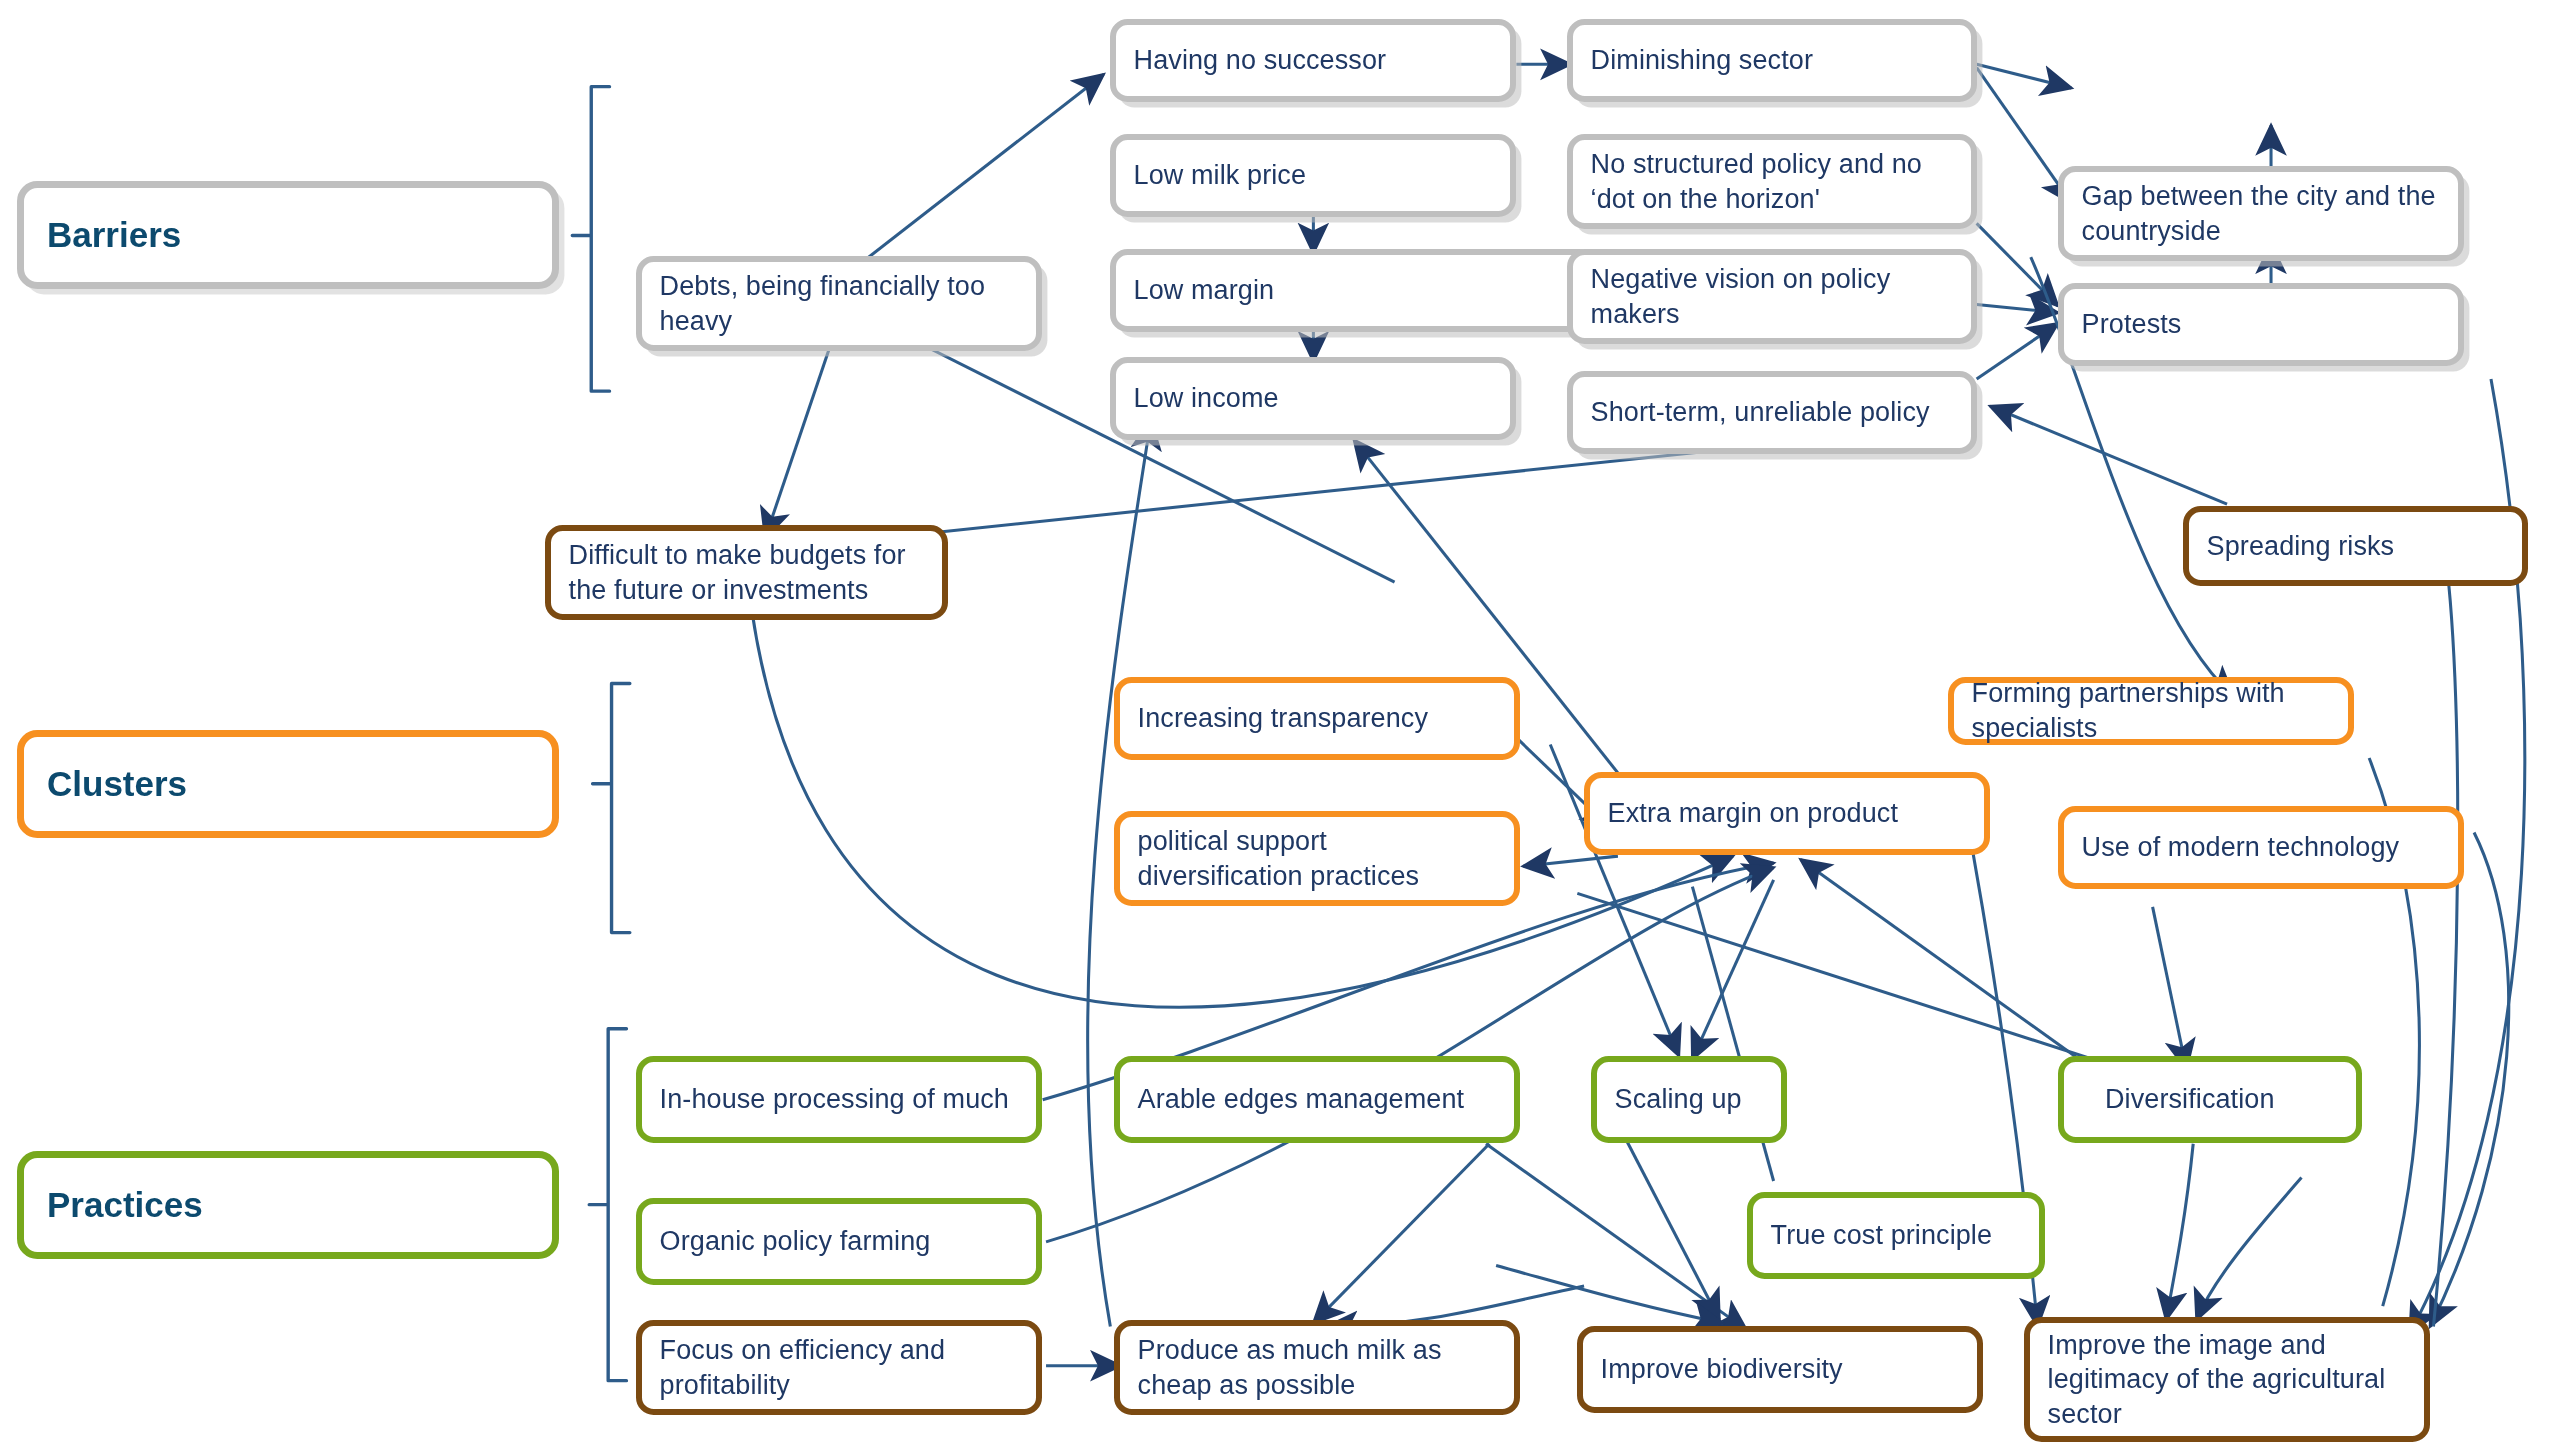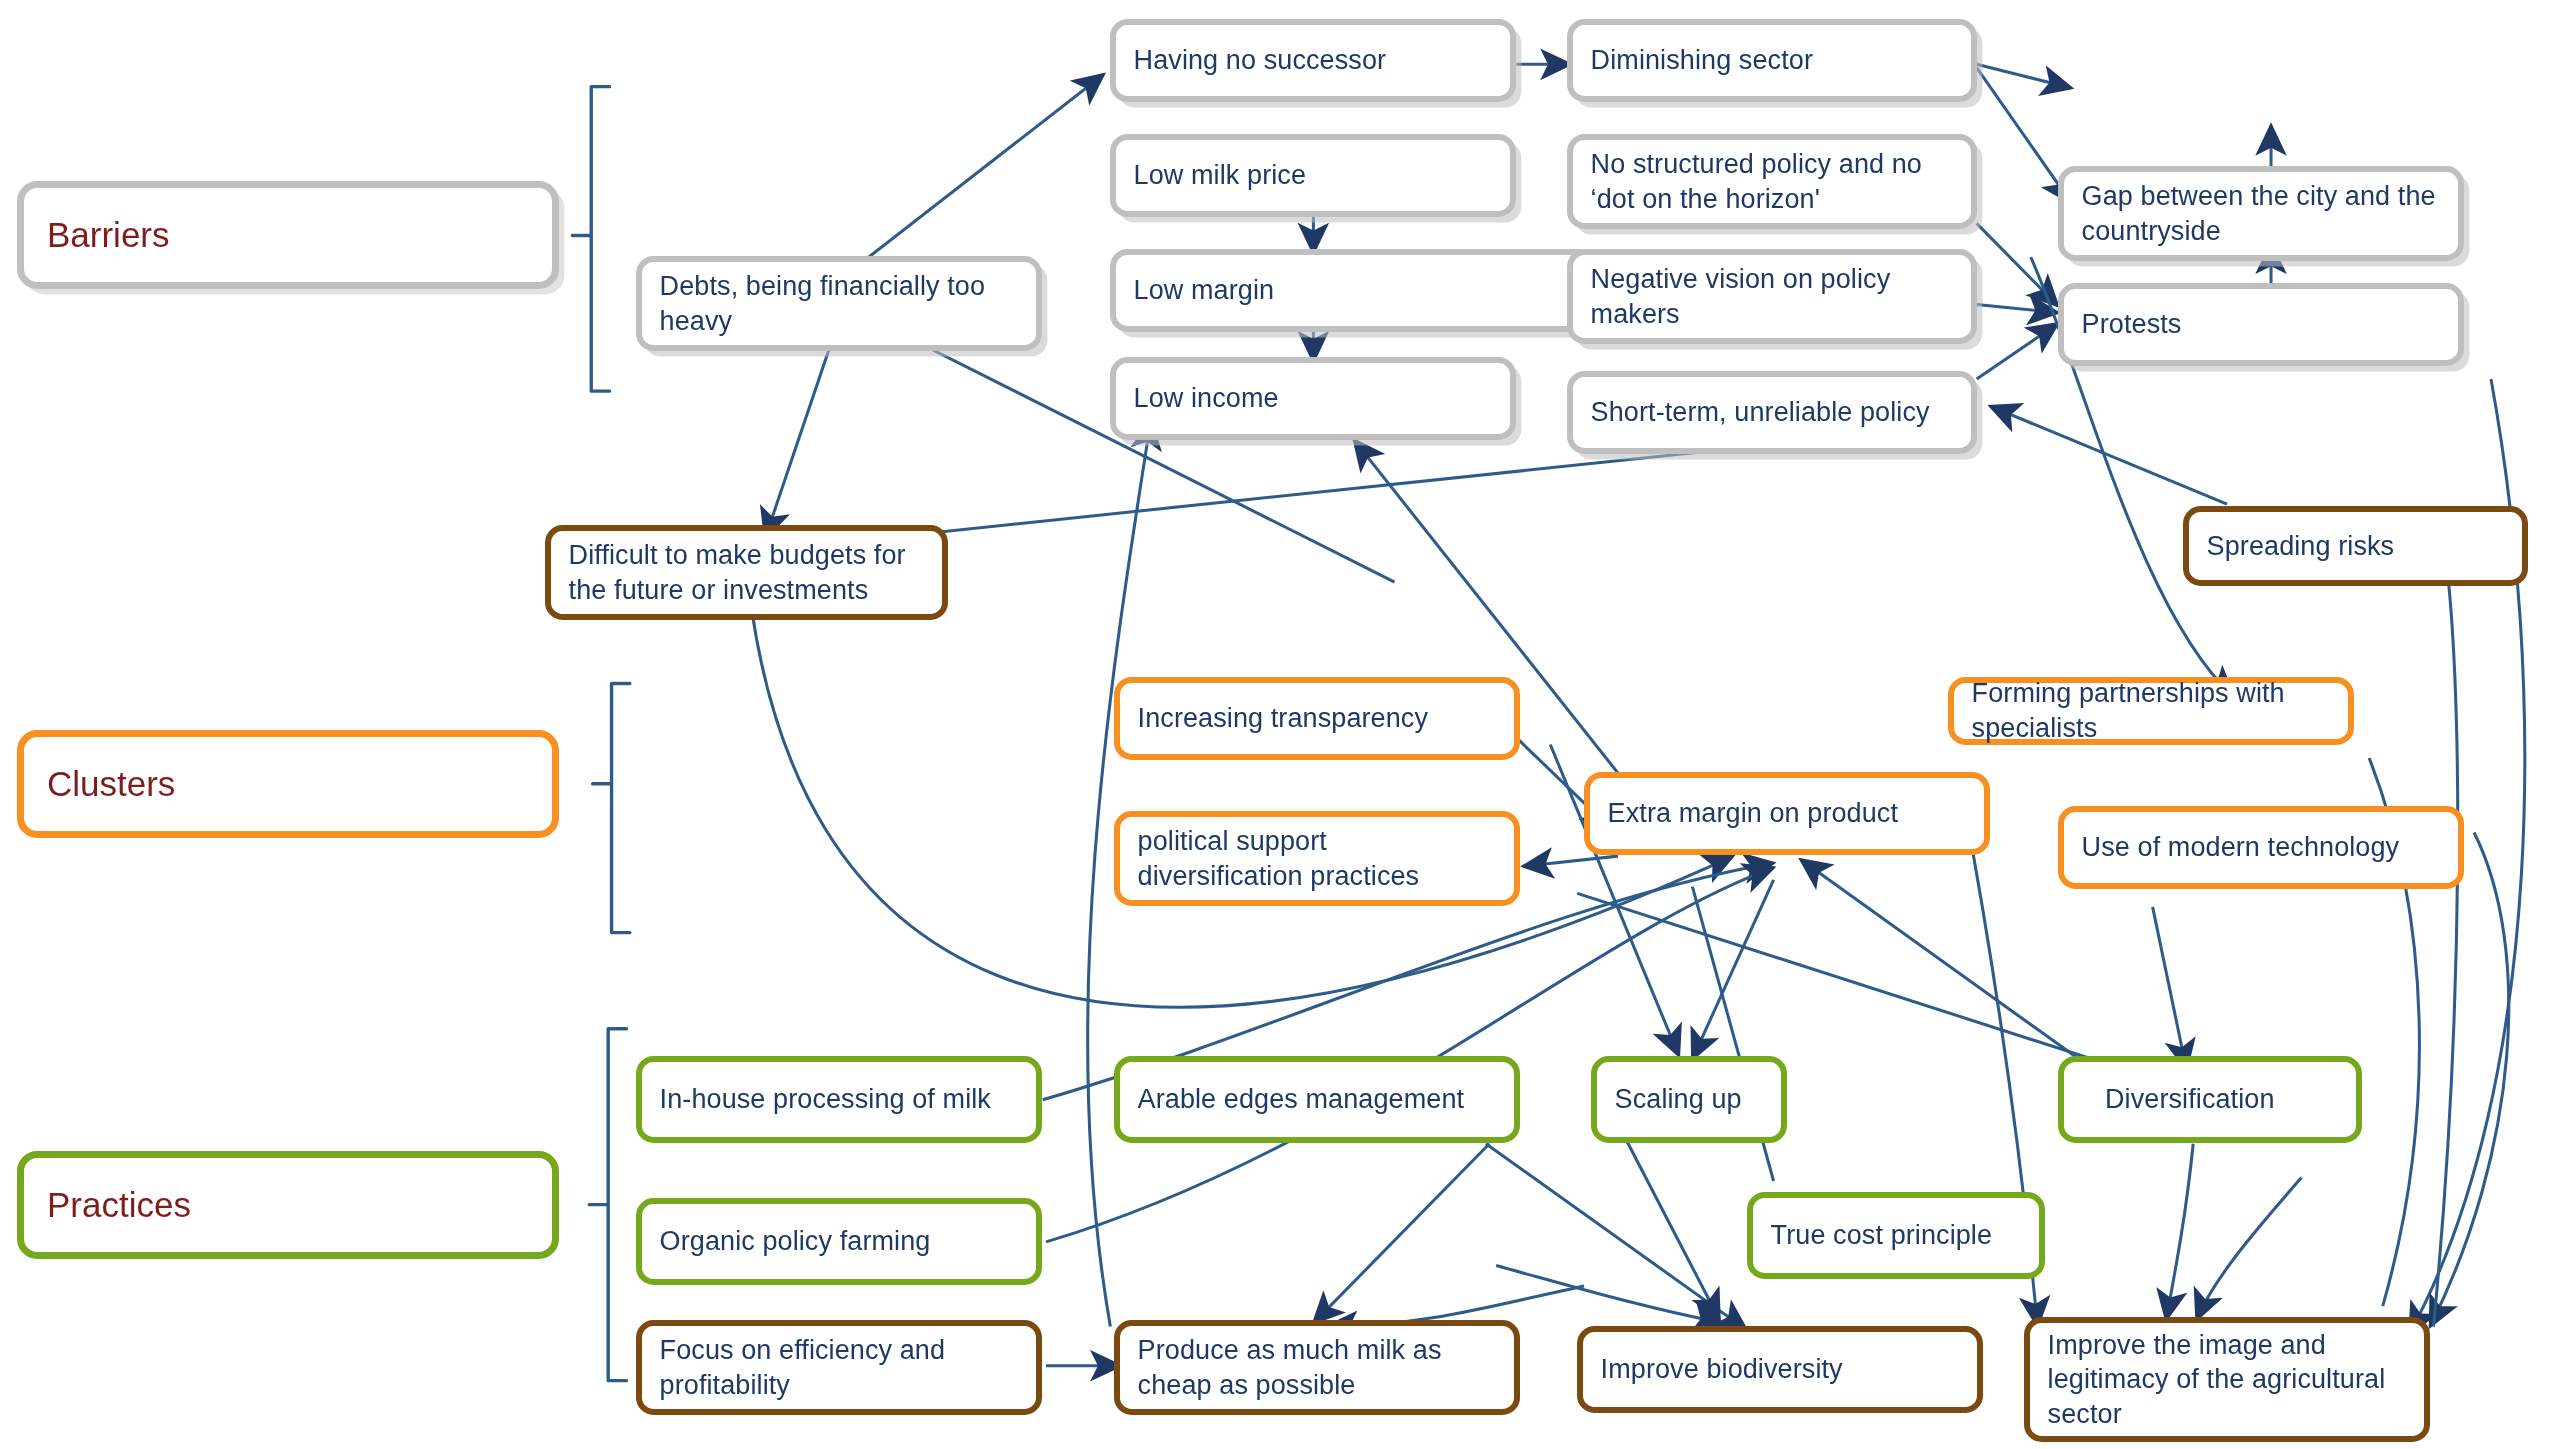--- a/index.html
+++ b/index.html
@@ -16,21 +16,21 @@
   .n-grey{border:6.1px solid #BFBFBF;box-shadow:6.8px 6.8px 0 -1.4px rgba(190,190,190,.55);}
   
   .n-orange{border:6.1px solid #F79020;}
   
   .n-green{border:6.1px solid #77A81C;}
   
   .n-brown{border:6.1px solid #7B4A11;}
 
   
   .legend{position:absolute;box-sizing:border-box;background:#fff;border-radius:20.3px;display:flex;align-items:center;padding:0 23px;}
-  .legend .lbl{font-size:35px;color:#7f1d1d;}
+  .legend .lbl{font-size:35px;color:#0c4a6e;font-weight:bold;}
   .lg-grey{border:7.4px solid #BFBFBF;box-shadow:6.8px 6.8px 0 -1.4px rgba(190,190,190,.45);}
   .lg-orange{border:7.4px solid #F79020;}
   .lg-green{border:7.4px solid #77A81C;}
 </style>
 </head>
 <body>
 
 <div id="stage">
 
   <svg class="edges" viewBox="0 0 3805 2141">
@@ -218,21 +218,21 @@
 
   <div class="node n-orange" style="left:1948px; top:677px; width:406px; height:68px;">
     <span class="lbl">Forming partnerships with specialists</span>
   </div>
 
   <div class="node n-orange" style="left:2058px; top:806px; width:406px; height:83px;">
     <span class="lbl">Use of modern technology</span>
   </div>
 
   <div class="node n-green" style="left:636px;  top:1056px; width:406px; height:87px;">
-    <span class="lbl">In-house processing of milk</span>
+    <span class="lbl">In-house processing of much</span>
   </div>
 
   <div class="node n-green" style="left:1114px; top:1056px; width:406px; height:87px;">
     <span class="lbl">Arable edges management</span>
   </div>
 
   <div class="node n-green" style="left:1591px; top:1056px; width:196px; height:87px;">
     <span class="lbl">Scaling up</span>
   </div>
 

